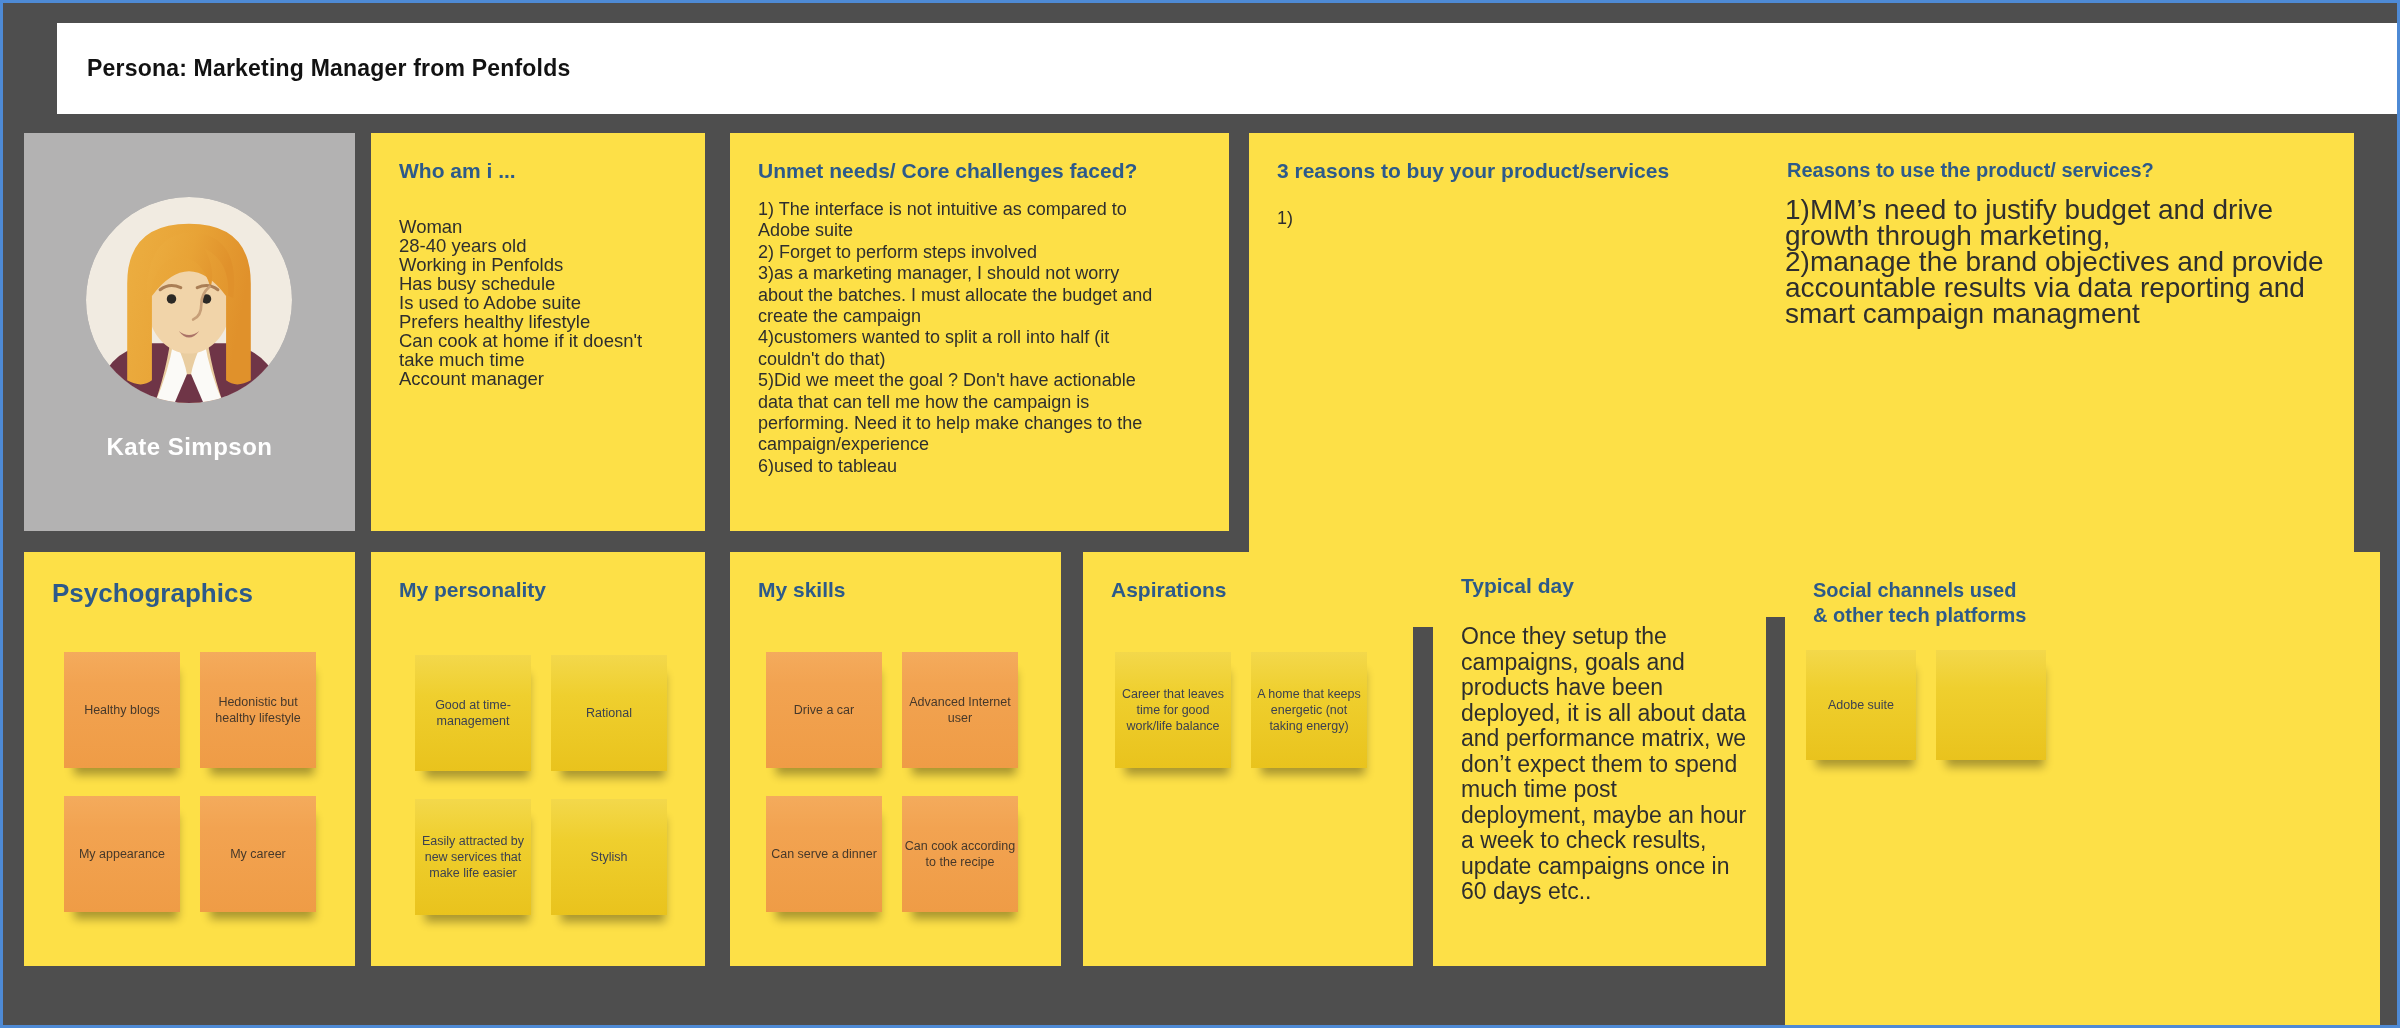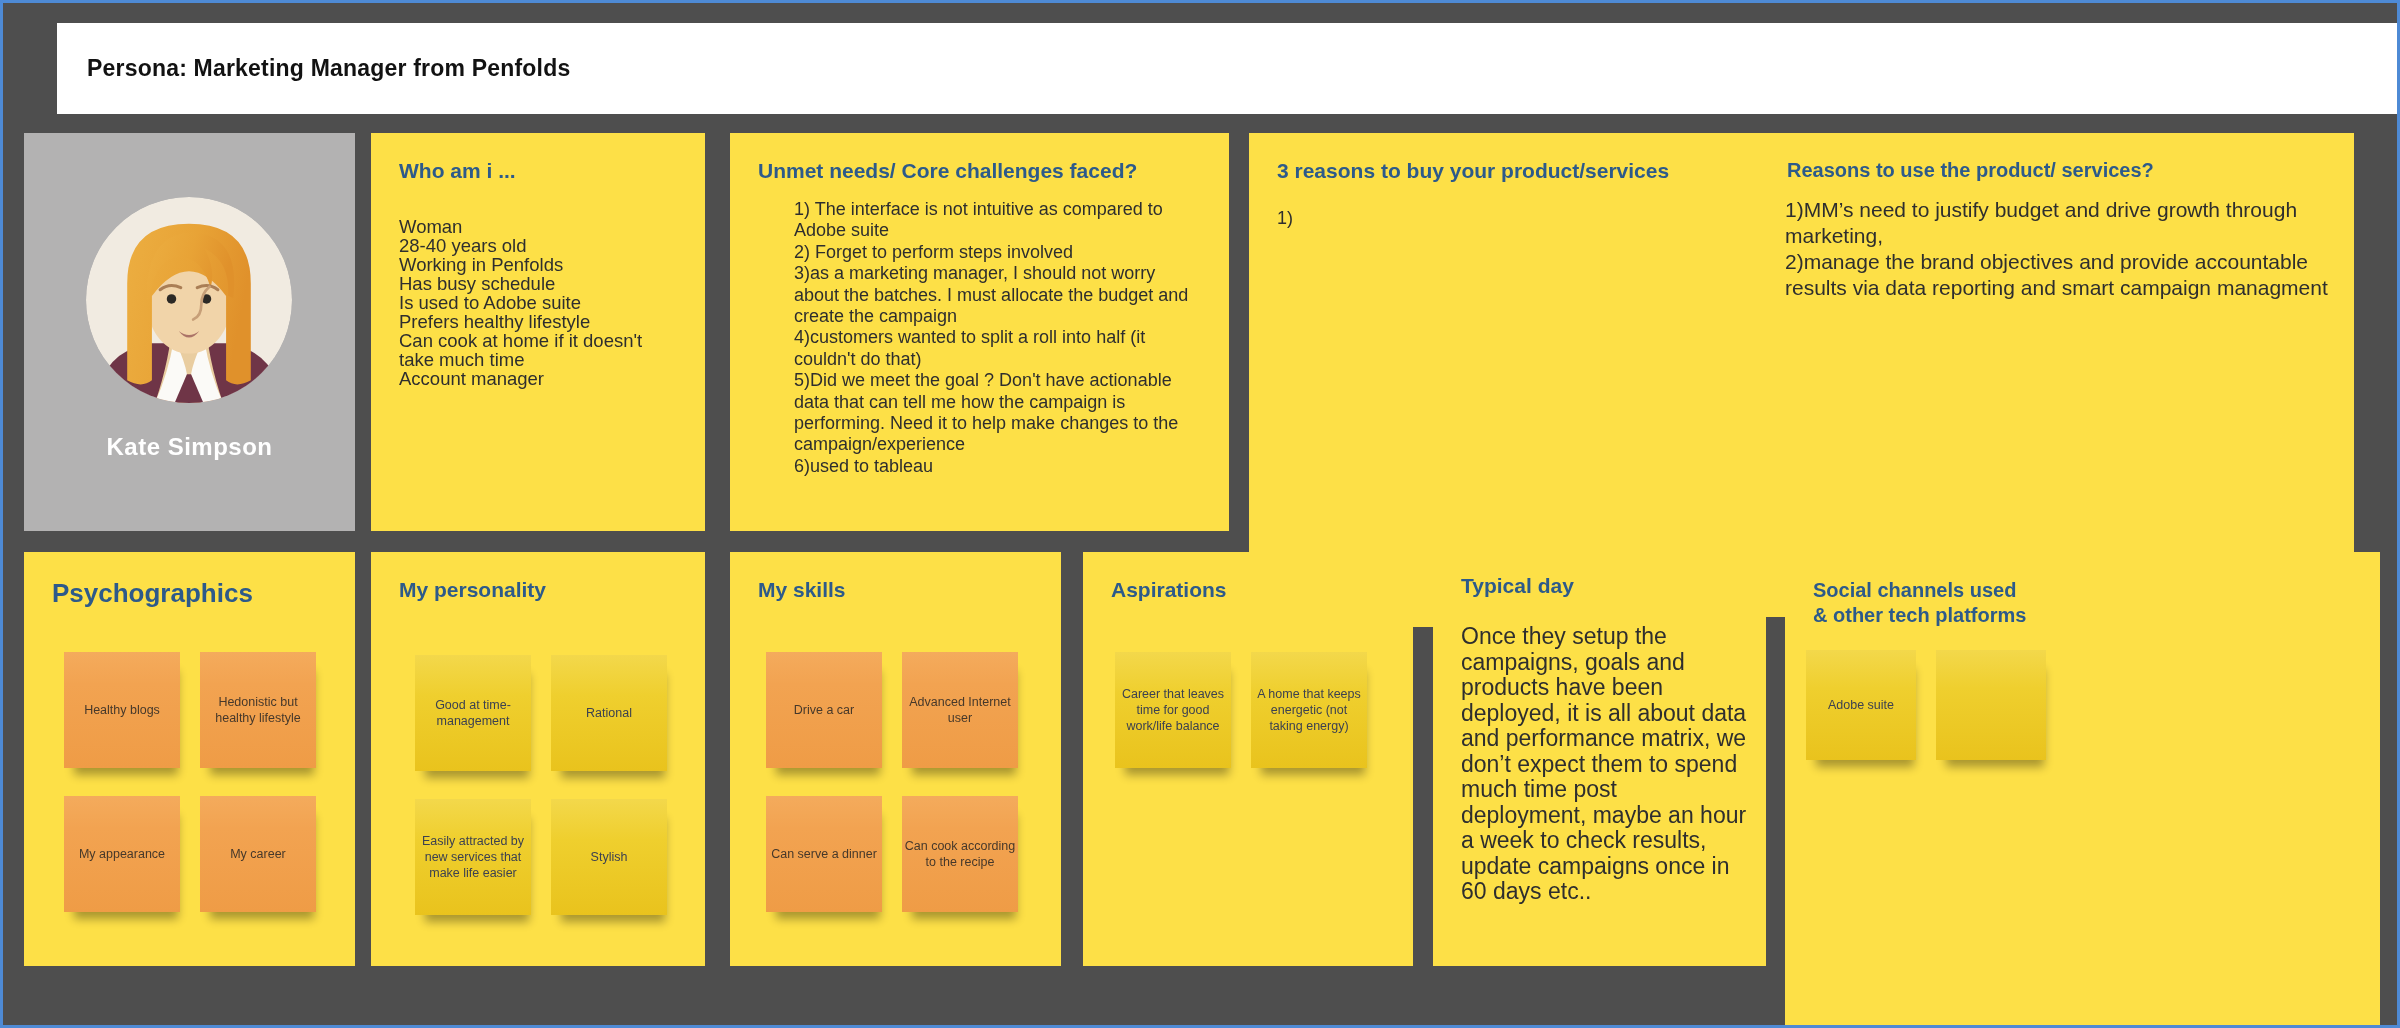--- a/index.html
+++ b/index.html
@@ -15,23 +15,23 @@
   .titlebar h1{ margin:0; font-size:23px; font-weight:bold; color:#121212; letter-spacing:.2px;}
   .card{ position:absolute; background:#fde047; }
   .card h2{ position:absolute; margin:0; left:28px; top:26px; font-weight:bold; color:#2d5a8a; white-space:pre-line;}
   .t-black{ color:#171717; }
   .t21{ font-size:21px; }
   .t20{ font-size:20px; }
   .t26{ font-size:26px; }
   .t-lh{ line-height:1.25; top:22px; }
   .body{ position:absolute; margin:0; white-space:pre-line; color:#2e2e2e; }
   .body-who    { left:28px; top:84px;  width:252px; font-size:18.5px; line-height:19px; }
-  .body-unmet  { left:28px; top:66px;  width:395px; font-size:18px;   line-height:21.4px;margin-left:36px; }
+  .body-unmet  { left:28px; top:66px;  width:395px; font-size:18px;   line-height:21.4px; }
   .body-three  { left:28px; top:74px;  width:420px; font-size:18px;   line-height:22px; }
-  .body-reasons{ left:26px; top:64px;  width:552px; font-size:21px;   line-height:26px; }
+  .body-reasons{ left:26px; top:64px;  width:552px; font-size:28px;   line-height:26px; }
   .body-typical{ left:28px; top:72px;  width:287px; font-size:23px;   line-height:25.5px; }
   
   .card-avatar{ background:#b3b2b2; }
   .avatar{ position:absolute; left:62px; top:64px; width:206px; height:206px; }
   .persona-name{ position:absolute; left:0; top:300px; width:100%; text-align:center;
     color:#ffffff; font-size:24px; font-weight:bold; letter-spacing:.5px;}
   
   .notes{ position:absolute; display:grid; grid-template-columns:repeat(2,116px); gap:28px 20px; }
   .notes.sm{ grid-template-columns:repeat(2,110px); }
   .note{

